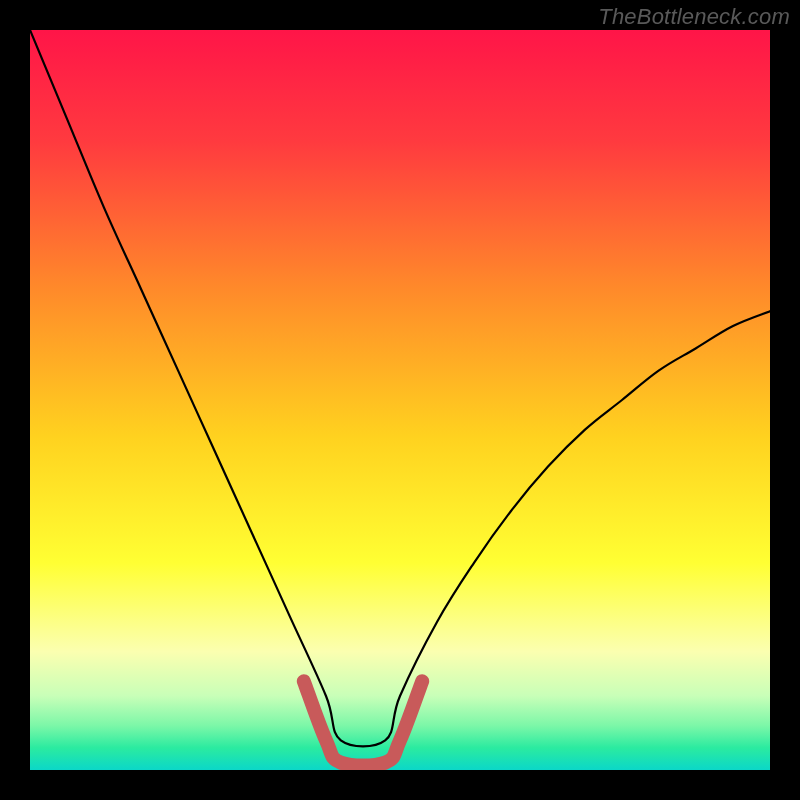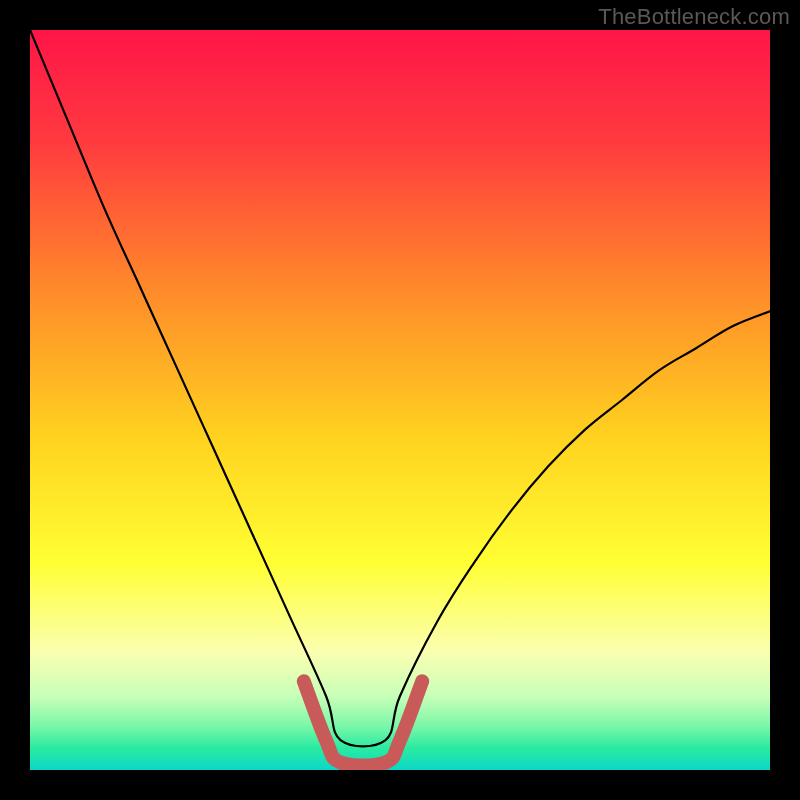--- a/index.html
+++ b/index.html
@@ -9,20 +9,21 @@
     height: 800px;
     overflow: hidden;
     background: #000;
     font-family: Arial, Helvetica, sans-serif;
   }
   .frame {
     position: relative;
     width: 800px;
     height: 800px;
     background: #000;
+    font-style: italic;
   }
   .plot-area {
     position: absolute;
     left: 30px;
     top: 30px;
     width: 740px;
     height: 740px;
     overflow: hidden;
   }
   .gradient-bg {

